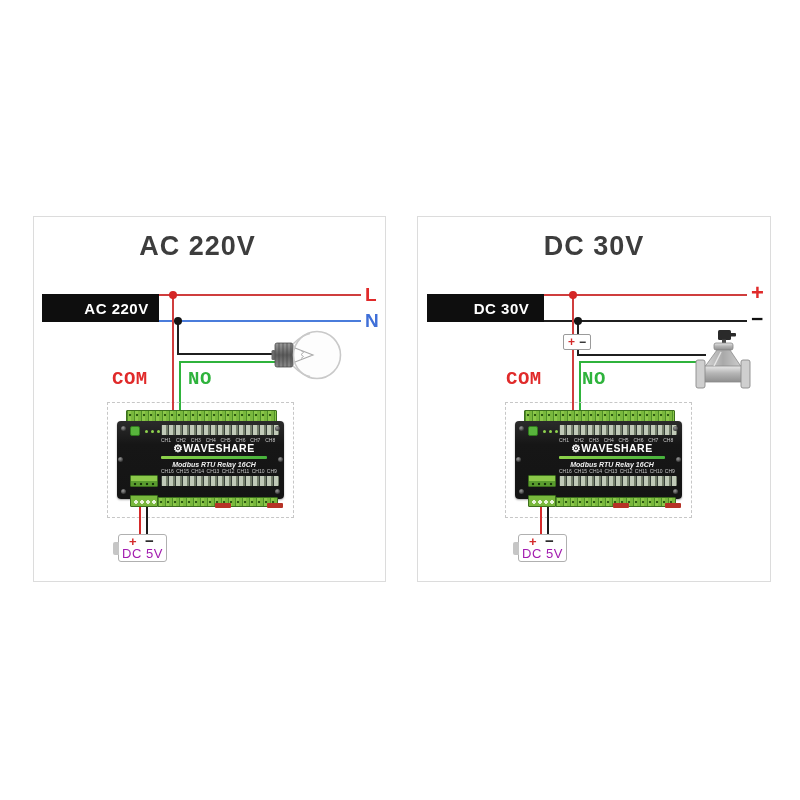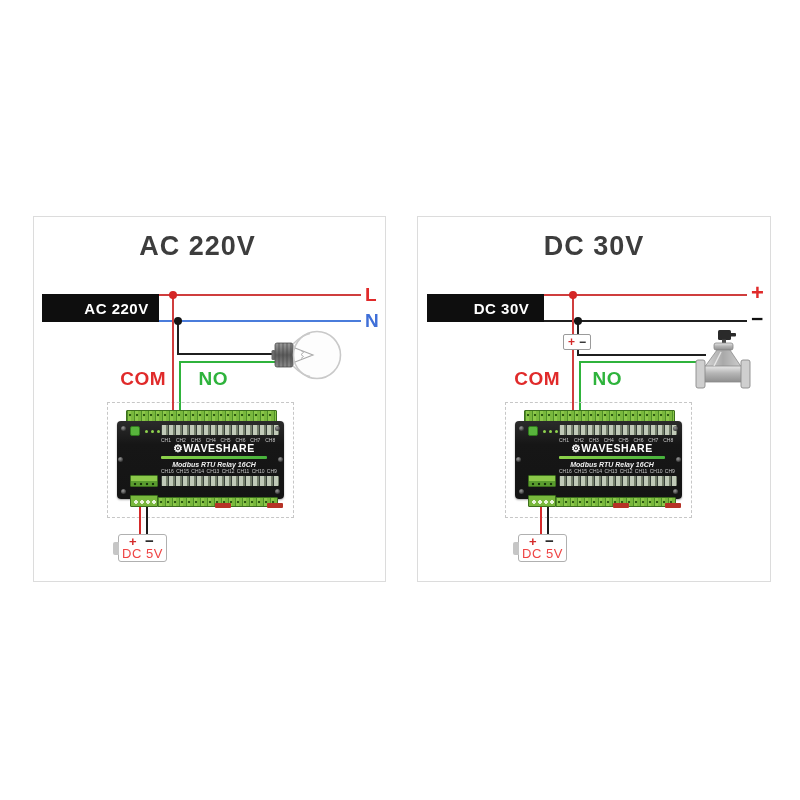--- a/index.html
+++ b/index.html
@@ -9,21 +9,21 @@
   .panel{position:absolute;top:216px;width:353px;height:366px;border:1px solid #dcdcdc;background:#fff;}
   .panel-title{position:absolute;top:14px;width:100%;text-align:center;font-size:27px;
                font-weight:700;color:#3d3d3d;letter-spacing:1px;}
   .src-bar{position:absolute;height:28px;background:#0e0e0e;color:#fff;display:flex;
            align-items:center;justify-content:center;font-size:15px;font-weight:700;
            letter-spacing:.5px;padding-left:32px;z-index:2;}
   .wire{position:absolute;z-index:1;}
   .dot{position:absolute;width:8px;height:8px;border-radius:50%;z-index:3;}
   .line-label{position:absolute;font-weight:700;z-index:2;}
   .com-label,.no-label{position:absolute;top:151px;font-size:19px;font-weight:700;
-                       text-align:right;z-index:2;letter-spacing:.5px;}
+                       text-align:left;z-index:2;letter-spacing:.5px;font-family:Liberation Mono, monospace;}
   .dashed-box{position:absolute;border:1px dashed #c7c7c7;z-index:1;}
   .pm-box{position:absolute;width:28px;height:16px;background:#fff;border:1px solid #9b9b9b;
           border-radius:2px;display:flex;align-items:center;justify-content:center;gap:4px;
           font-size:12px;font-weight:700;z-index:4;line-height:1;}
   .load{position:absolute;z-index:4;}
   
   .board{position:absolute;width:146px;height:98px;z-index:3;}
   .b-strip{position:absolute;background:
       radial-gradient(circle at 3px 4px,#2d5a12 1.2px,rgba(0,0,0,0) 1.6px),
       repeating-linear-gradient(90deg,#4e8f28 0 1px,#8cc84a 1px 4px,#79b83d 4px 7px);
@@ -62,21 +62,21 @@
           background-size:6px 6px;}
   .b-clip{position:absolute;top:93px;width:16px;height:5px;background:#b63226;border-radius:1px;}
   
   .battery{position:absolute;width:49px;height:28px;background:#fff;border:1.5px solid #b0b0b0;
            border-radius:3px;z-index:2;}
   .battery-tab{position:absolute;left:-6px;top:7px;width:6px;height:13px;background:#c6c6c6;
            border-radius:2px 0 0 2px;}
   .batt-plus{position:absolute;left:10px;top:0;font-size:13px;font-weight:700;color:#d42a2a;line-height:13px;}
   .batt-minus{position:absolute;left:26px;top:-2px;font-size:15px;font-weight:900;color:#222;line-height:15px;}
   .batt-label{position:absolute;left:0;bottom:1px;width:100%;text-align:center;font-size:13px;
-           color:#ef4444;letter-spacing:.5px;line-height:13px;}
+           color:#a21caf;letter-spacing:.5px;line-height:13px;}
 </style>
 </head>
 <body>
 
 <div class="stage">
 
   <div class="panel" style="left:33px;">
     <div class="panel-title" style="left:-12px;">AC 220V</div>
 
     <div class="src-bar" style="left:8px;top:77px;width:117px;">

